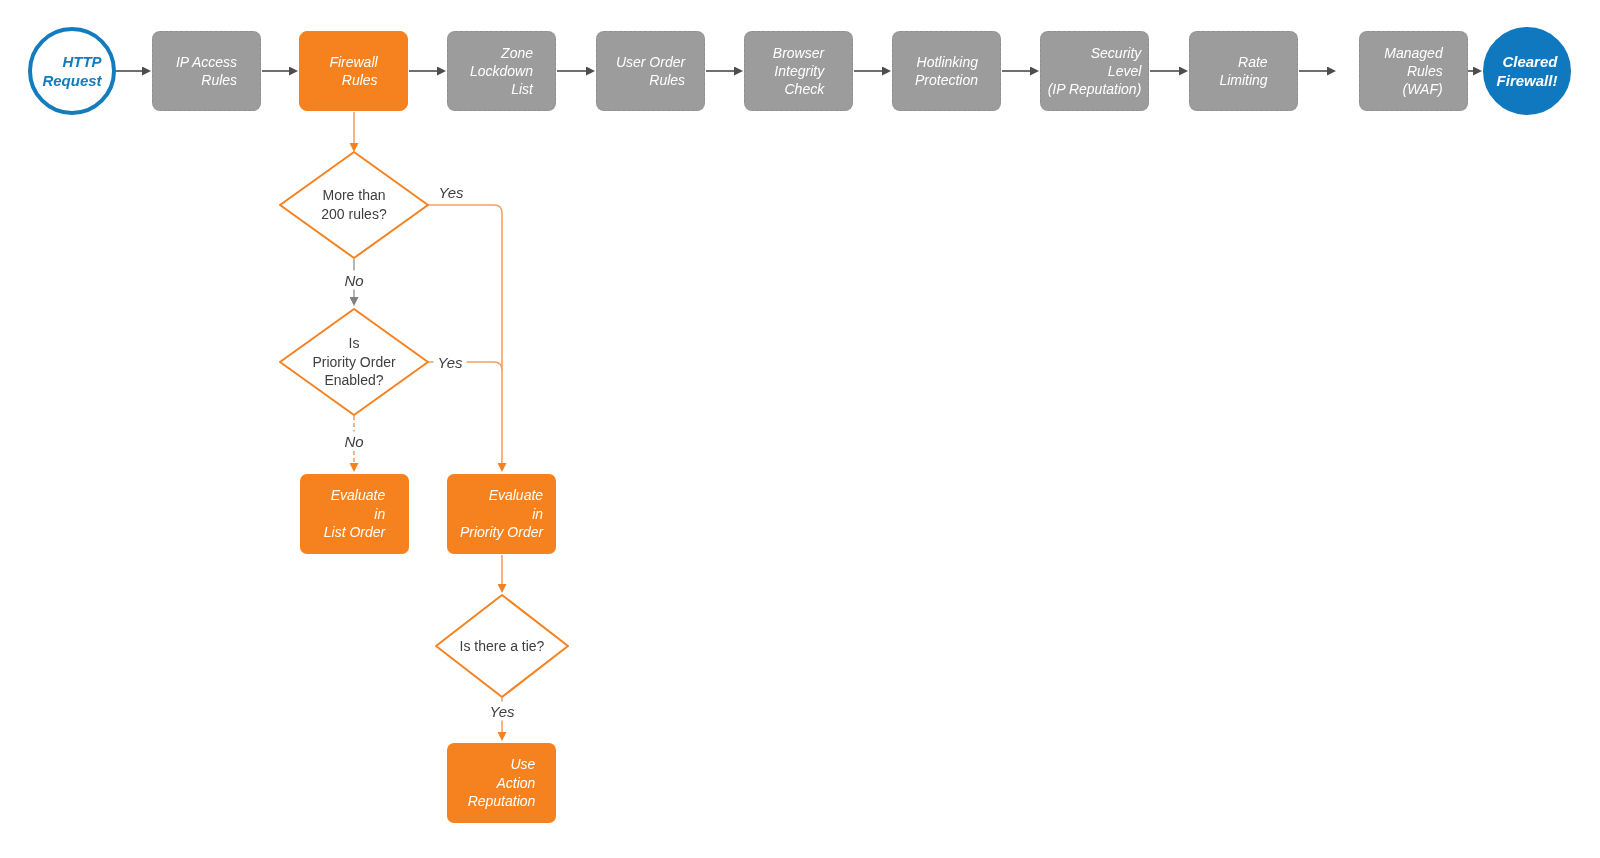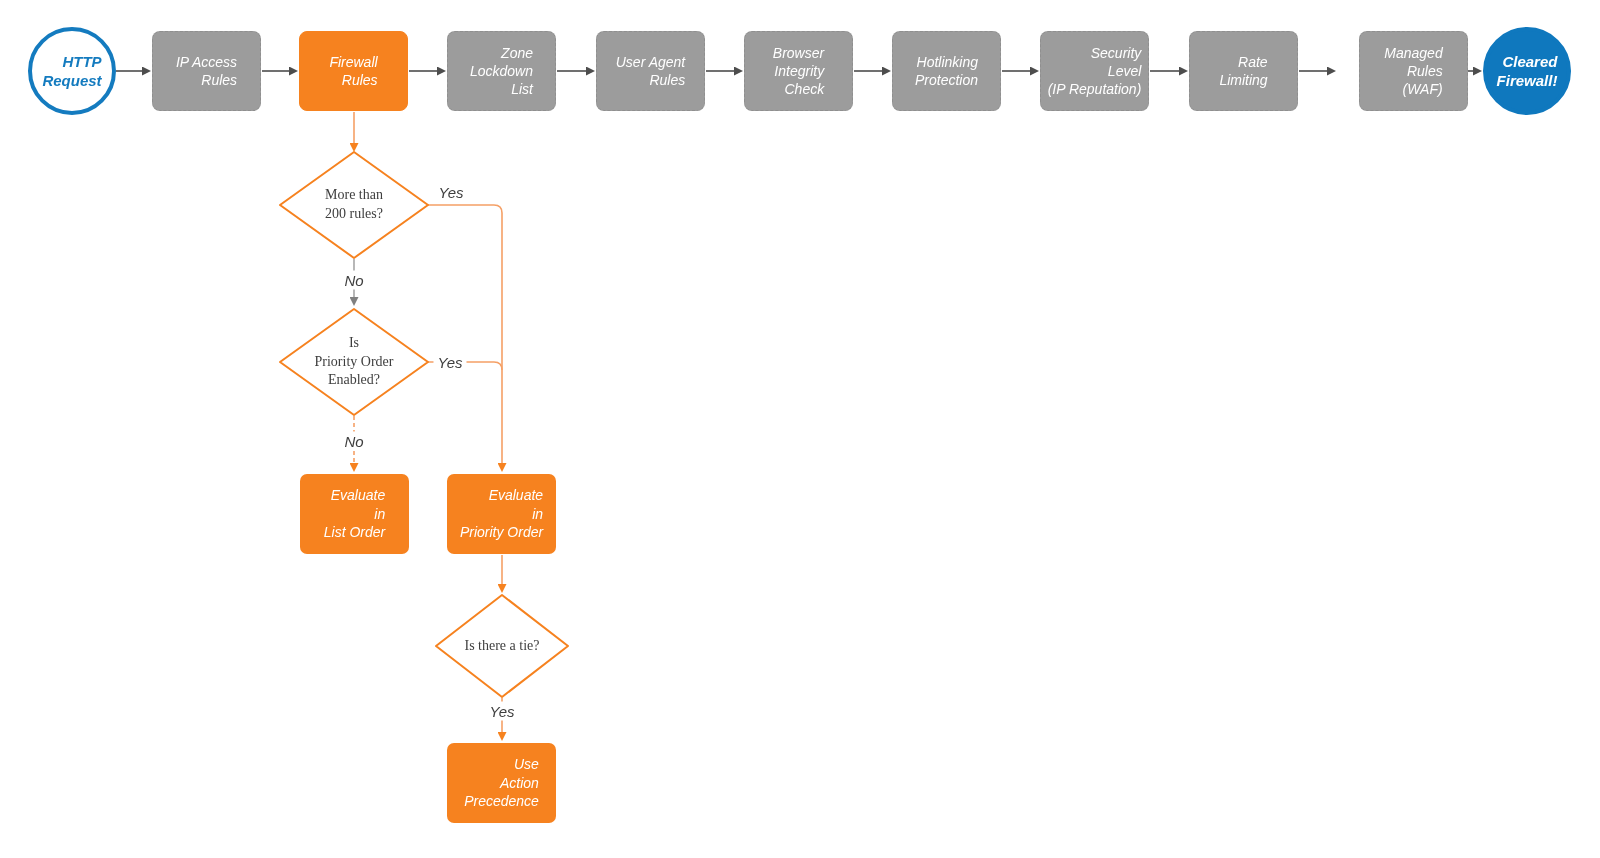--- a/index.html
+++ b/index.html
@@ -74,21 +74,20 @@
   }
   .decision-text {
     position: absolute;
     width: 150px; height: 90px;
     display: flex; align-items: center; justify-content: center;
     text-align: center;
     white-space: pre-line;
     color: var(--text_dark, #3E3E3E);
     font-size: 14px;
     line-height: 1.35;
-    font-family: Liberation Serif, serif;
   }
   .edge-label {
     position: absolute;
     transform: translate(-50%, -50%);
     color: var(--text_dark, #3E3E3E);
     font-style: italic;
     font-size: 15px;
     text-align: center;
     line-height: 1;
   }
@@ -138,21 +137,21 @@
 
   <div class="node circle" style="left:28px">HTTP
 Request</div>
   <div class="node step" style="left:152px">IP Access
 Rules</div>
   <div class="node step active" style="left:299px">Firewall
 Rules</div>
   <div class="node step" style="left:447px">Zone
 Lockdown
 List</div>
-  <div class="node step" style="left:596px">User Agent
+  <div class="node step" style="left:596px">User Order
 Rules</div>
   <div class="node step" style="left:744px">Browser
 Integrity
 Check</div>
   <div class="node step" style="left:1040px">Security
 Level
 (IP Reputation)</div>
   <div class="node step" style="left:892px">Hotlinking
 Protection</div>
   <div class="node step" style="left:1189px">Rate
@@ -171,21 +170,21 @@
   <div class="decision-text" style="left:427px; top:601px">Is there a tie?</div>
 
   <div class="node action" style="left:300px; top:474px">Evaluate
 in
 List Order</div>
   <div class="node action" style="left:447px; top:474px">Evaluate
 in
 Priority Order</div>
   <div class="node action" style="left:447px; top:743px">Use
 Action
-Precedence</div>
+Reputation</div>
 
   <div class="edge-label" style="left:451px; top:192px">Yes</div>
   <div class="edge-label on-line" style="left:354px; top:280px">No</div>
   <div class="edge-label on-line" style="left:450px; top:362px">Yes</div>
   <div class="edge-label on-line" style="left:354px; top:441px">No</div>
   <div class="edge-label on-line" style="left:502px; top:711px">Yes</div>
 
 </div>
 
 </body></html>

